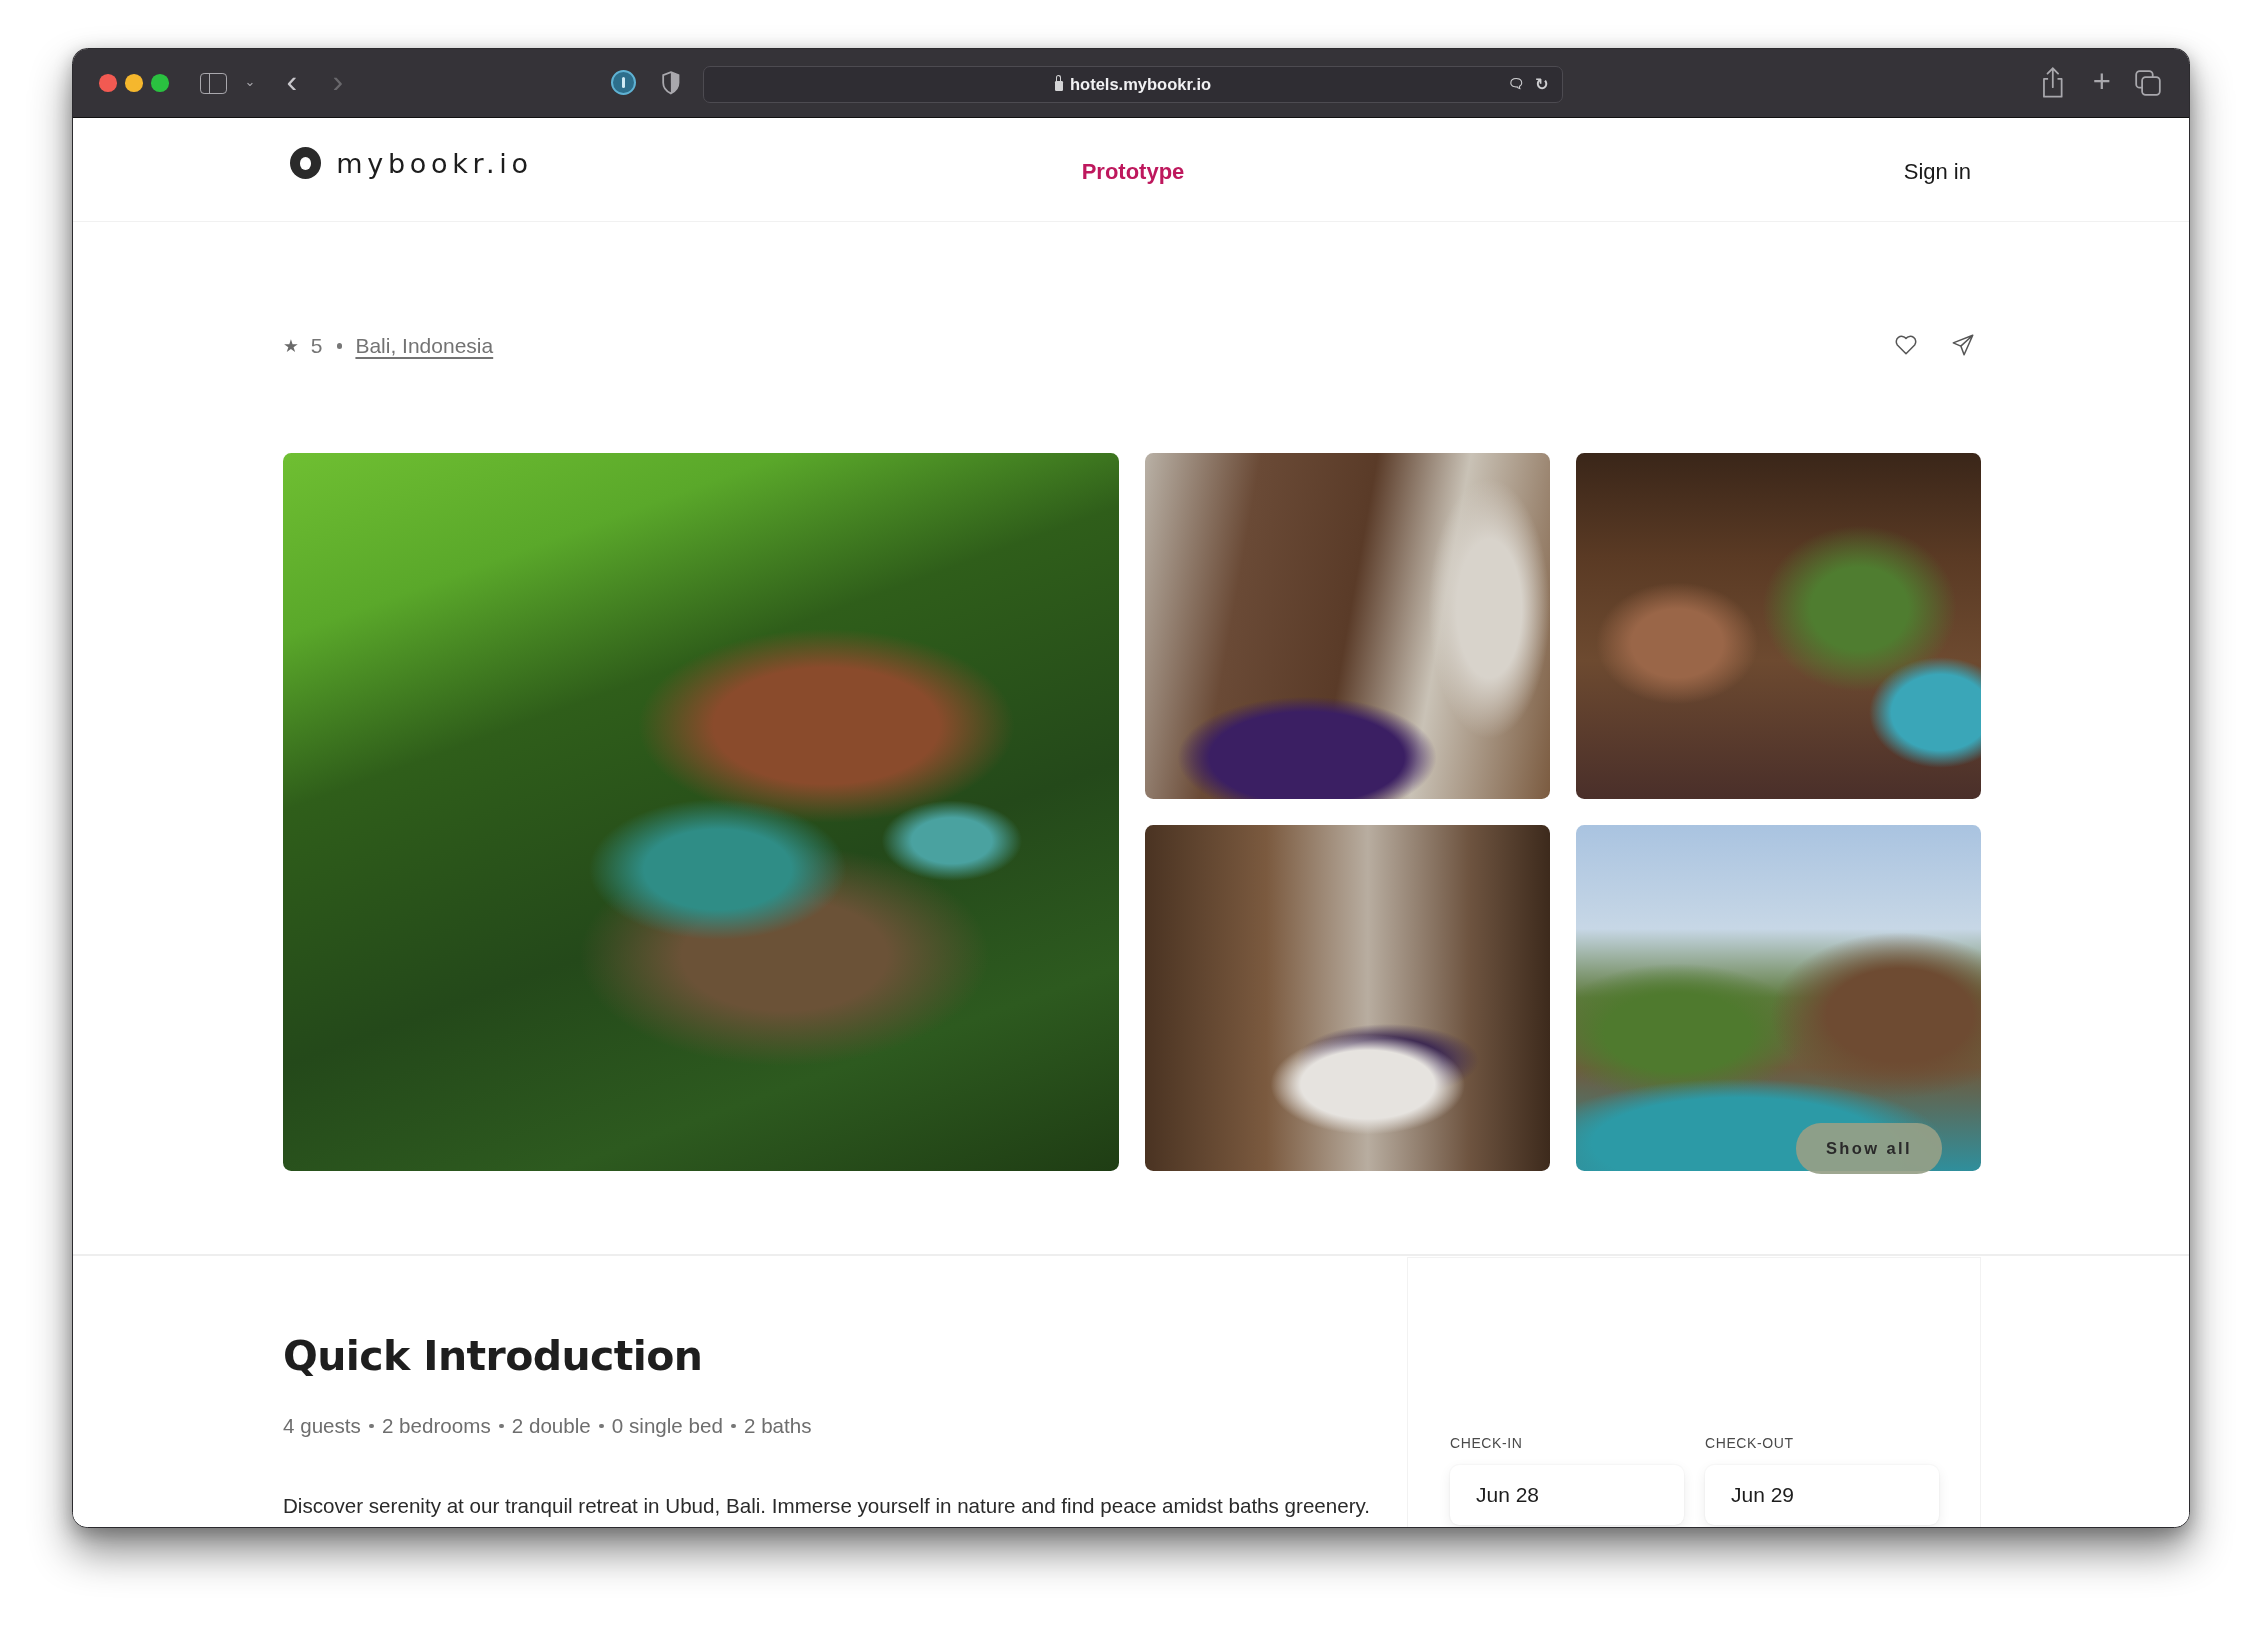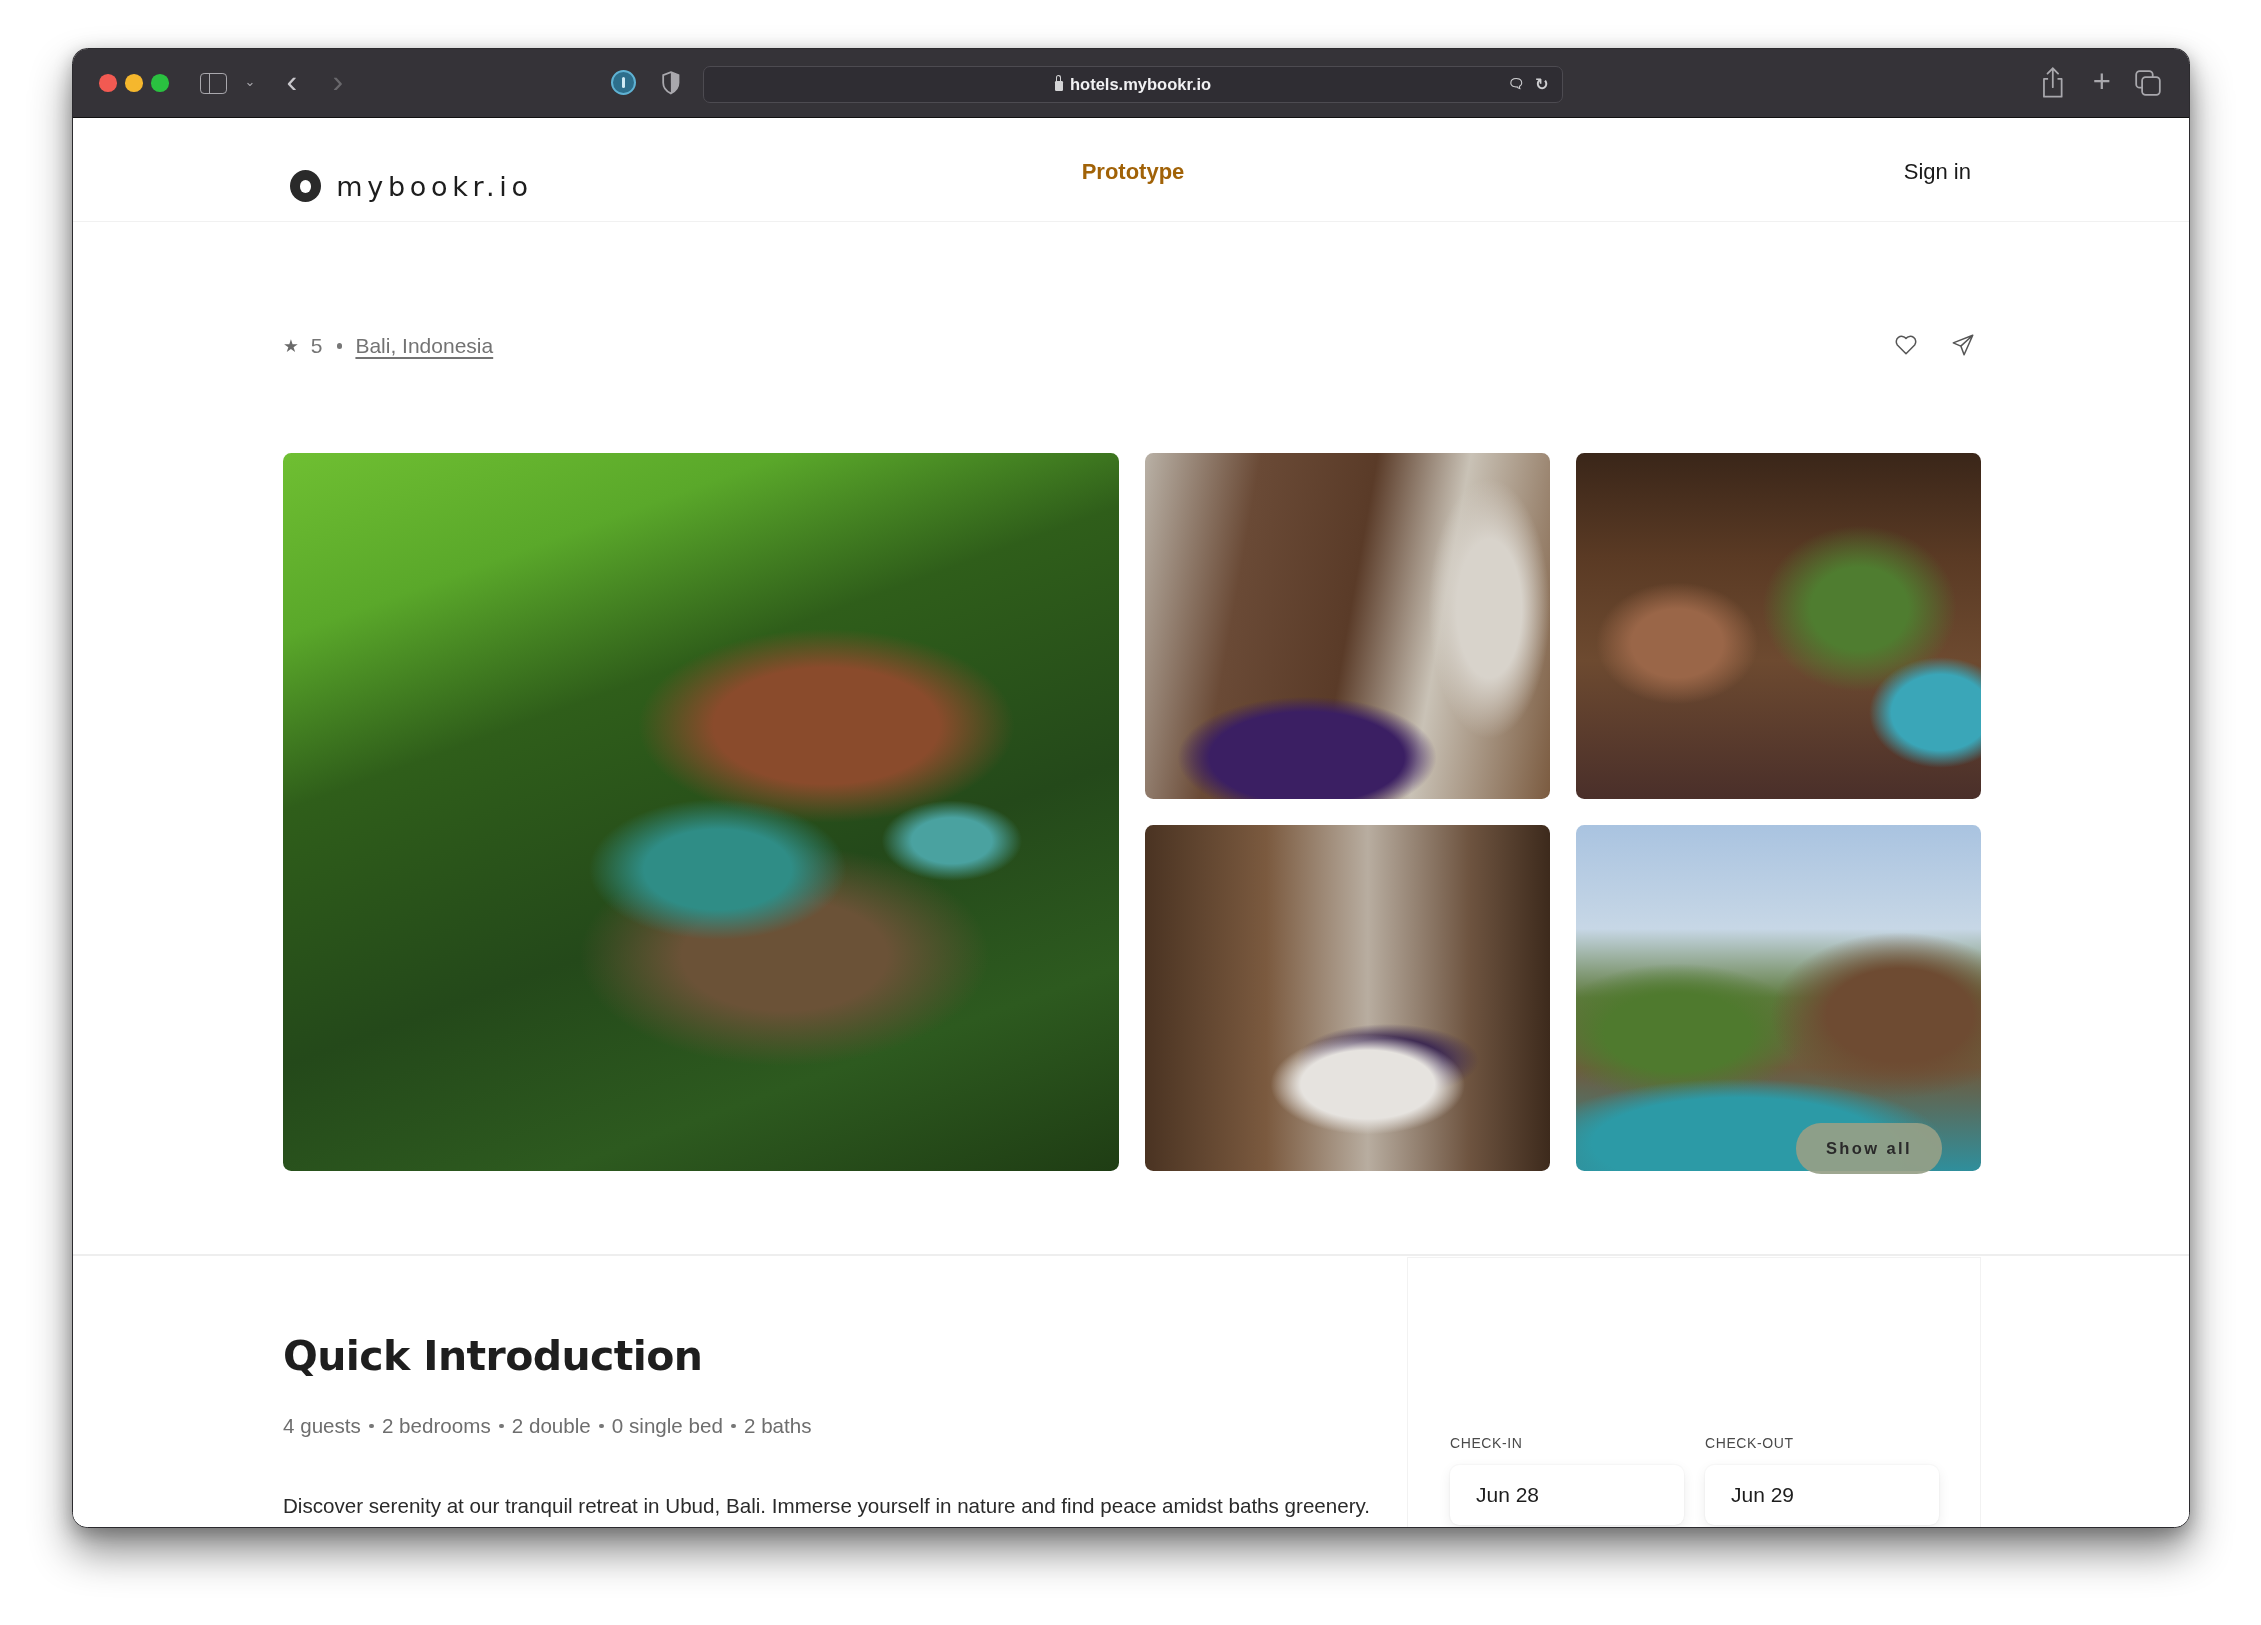--- a/index.html
+++ b/index.html
@@ -52,25 +52,25 @@
   .share-icon { left: 1968px; top: 16.5px; width: 23.6px; height: 33px; }
   .plus-icon { left: 2017px; top: 17.7px; width: 23.6px; height: 31px; font-size: 31px; font-weight: 300; }
   .tabs-icon { left: 2062px; top: 21px; width: 26px; height: 26px; }
 
   
   .page { position: absolute; left: 0; top: 71px; right: 0; bottom: 0; background: #fff; }
   .site-header {
     position: absolute; left: 0; right: 0; top: 0; height: 102px;
     border-bottom: 1.8px solid #f1f1f1;
   }
-  .logo { position: absolute; left: 217px; top: 50px; display: flex; align-items: center; text-align: right; }
+  .logo { position: absolute; left: 217px; top: 27px; display: flex; align-items: center; text-align: right; }
   .logo-mark { width: 31px; height: 32px; border-radius: 50%; background: #2a2a2a; display: flex; align-items: center; justify-content: center; margin-right: 15.3px; }
   .logo-mark::after { content: ""; width: 11.8px; height: 13px; background: #fff; border-radius: 50%; }
   .logo-text { font-size: 27px; letter-spacing: 4.7px; color: #1d1d1d; font-family: "DejaVu Sans", sans-serif; }
-  .nav-center { position: absolute; left: 1001px; top: 39px; width: 118px; text-align: center; font-size: 22px; font-weight: bold; color: #a16207; }
+  .nav-center { position: absolute; left: 1001px; top: 39px; width: 118px; text-align: center; font-size: 22px; font-weight: bold; color: #be185d; }
   .nav-signin { position: absolute; right: 218px; top: 39px; font-size: 22px; color: #1a1a1a; }
 
   .listing-title { position: absolute; left: 210px; top: 141px; font-size: 42px; color: #1d1d1d; font-family: "DejaVu Sans", sans-serif; letter-spacing: 0.3px; }
   .meta { position: absolute; left: 210px; top: 214px; display: flex; align-items: center; font-size: 21px; color: #757575; }
   .star-icon { font-size: 17.7px; margin-right: 11.8px; color: #6a6a6a; }
   .rating { margin-right: 11.8px; }
   .dot { width: 5.9px; height: 5.9px; border-radius: 50%; background: #777; margin: 0 13px 0 2.4px; }
   .location { color: #737373; text-decoration: underline; text-underline-offset: 3.5px; }
   .action-icon { position: absolute; top: 212px; width: 26px; height: 26px; }
   .heart-icon { left: 1820px; }

